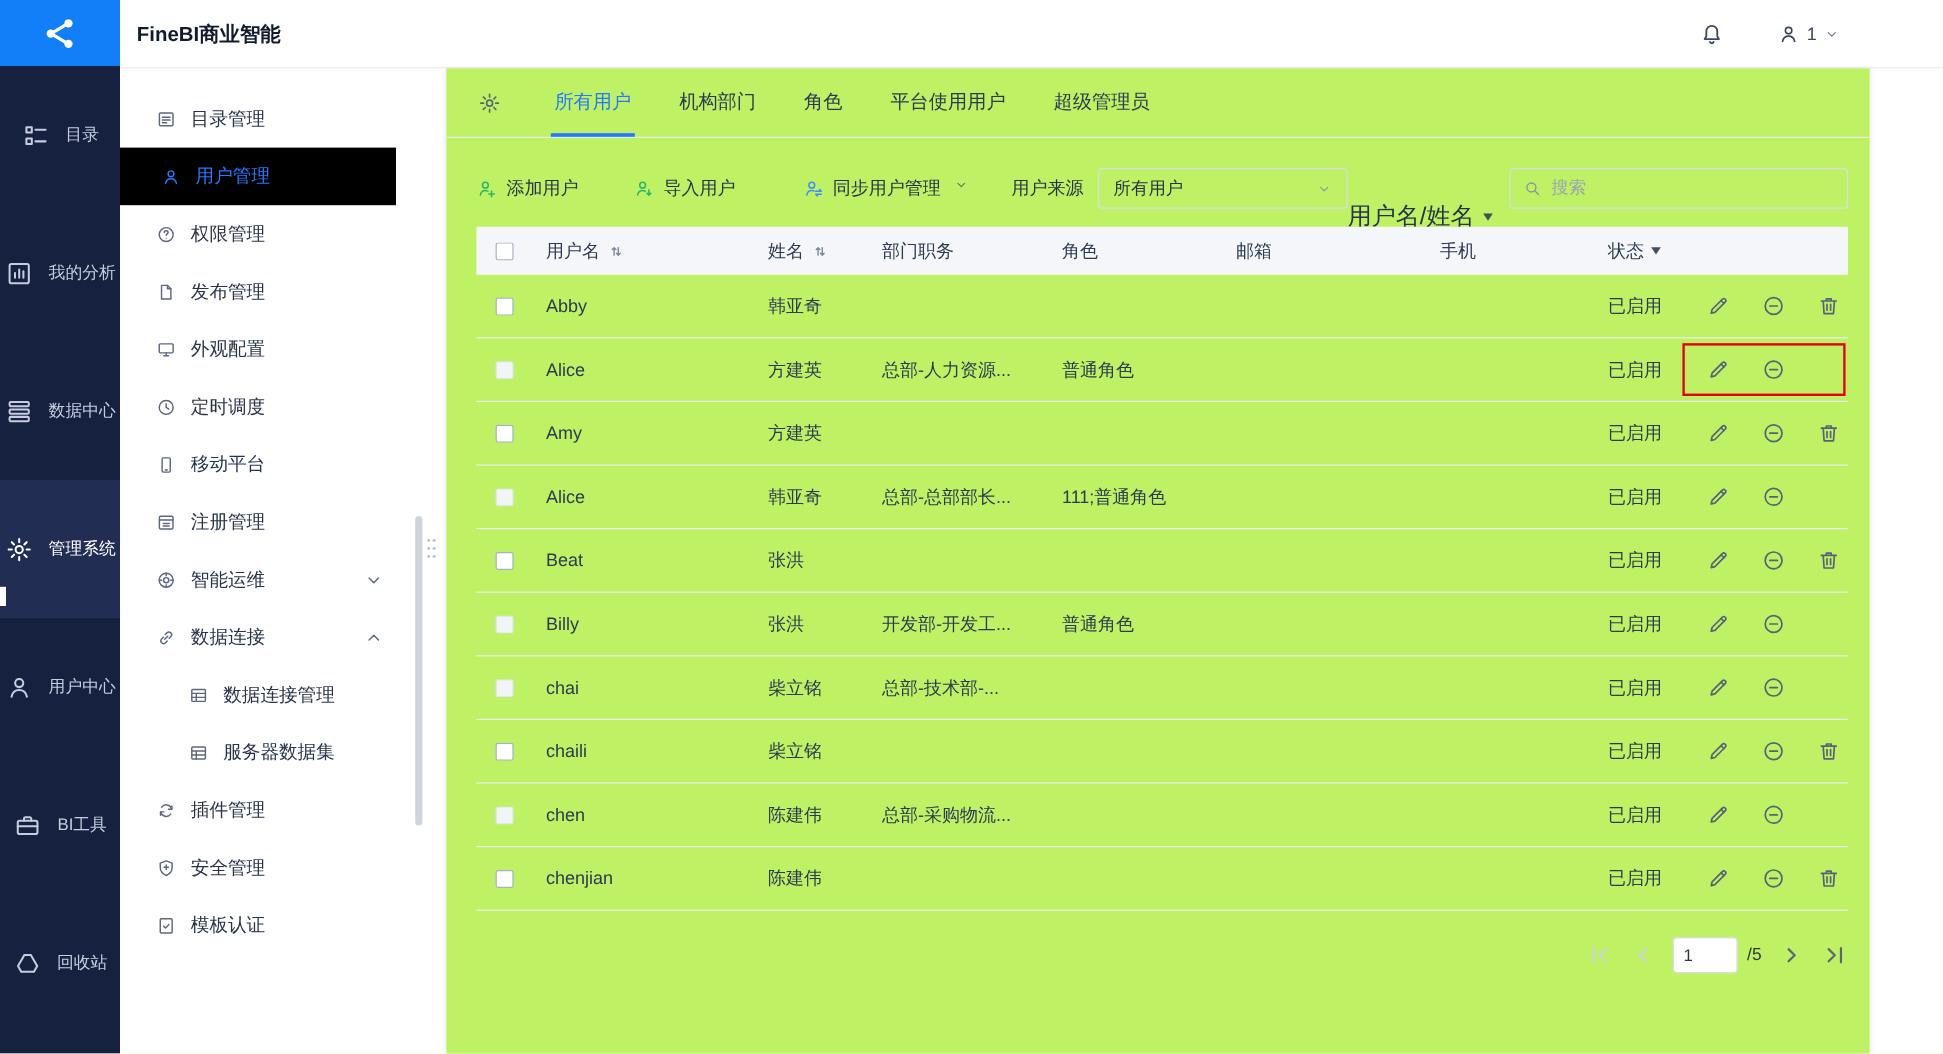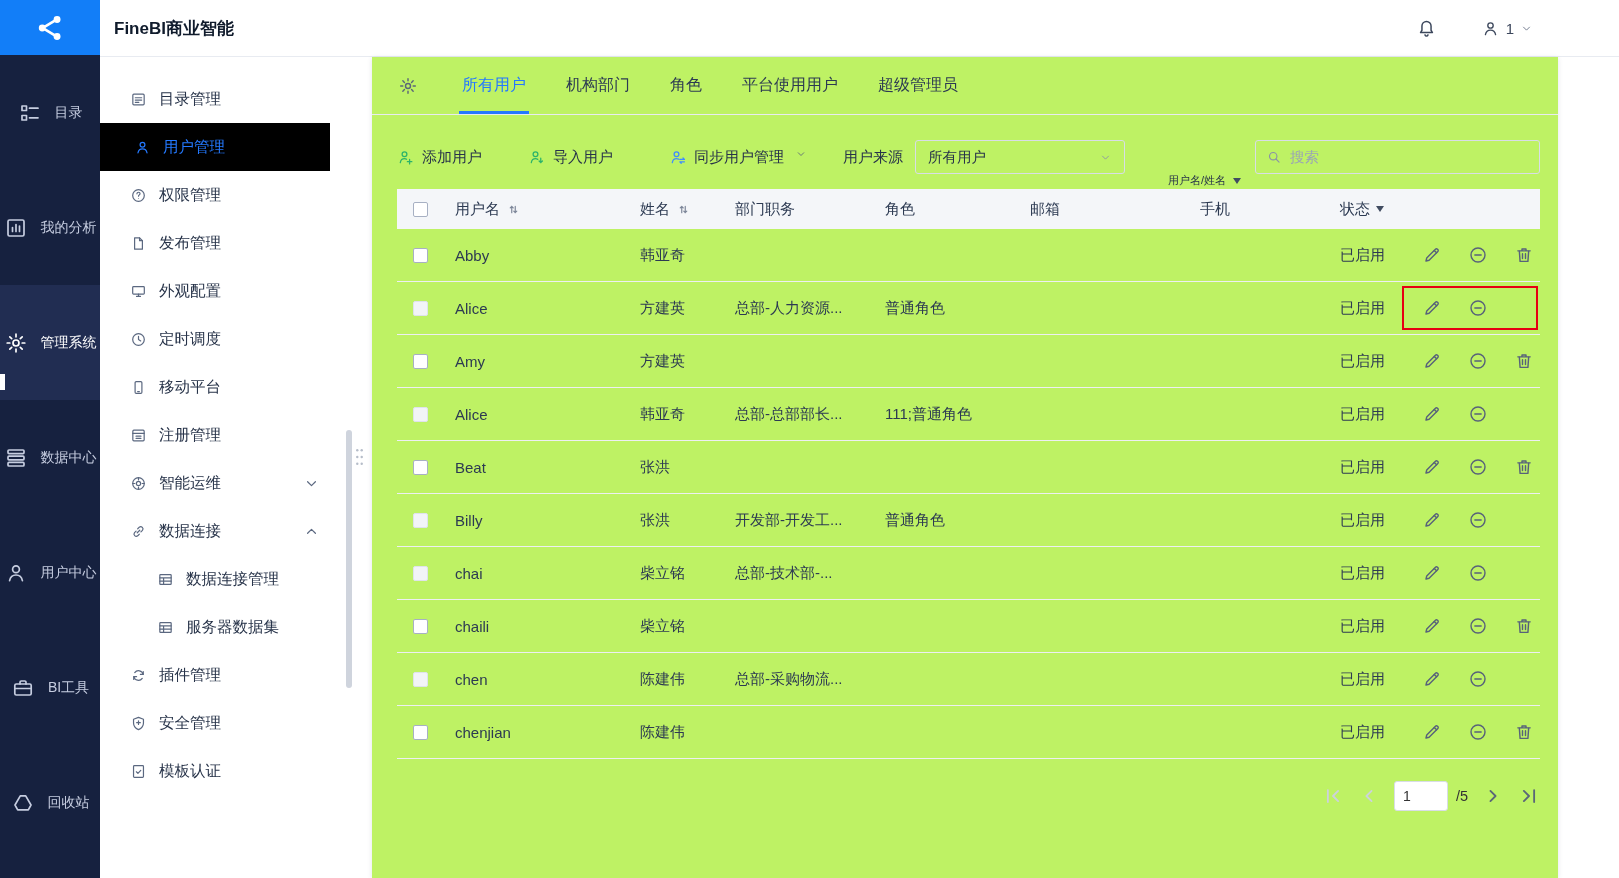--- a/index.html
+++ b/index.html
@@ -69,21 +69,21 @@
   .tool-btn .icon { width:18px; height:18px; }
   .c-green { color:#2cb36b; }
   .c-blue { color:#3f8cff; }
   .tool-import { margin-left:46px; }
   .tool-sync { margin-left:56px; }
   .tool-sync .i-chev { width:12px; height:12px; color:#5a6678; margin-left:4px; }
   .src-label { margin-left:36px; font-size:15px; color:#273349; white-space:nowrap; }
   .select { margin-left:12px; width:210px; height:34px; border:1px solid #d8dde6; border-radius:3px;
     display:flex; align-items:center; padding:0 12px; font-size:14.5px; color:#273349; cursor:pointer; }
   .select .i-chev { margin-left:auto; width:13px; height:13px; color:#8a93a6; }
-  .name-filter { margin-left:auto; display:flex; align-items:center; gap:7px; font-size:11px; color:#273349; cursor:pointer; white-space:nowrap;margin-top:47px; }
+  .name-filter { margin-left:auto; display:flex; align-items:center; gap:7px; font-size:20px; color:#273349; cursor:pointer; white-space:nowrap;margin-top:47px; }
   .tri-down { width:0; height:0; border-left:4.5px solid transparent; border-right:4.5px solid transparent; border-top:6px solid #414c61; }
   .search { margin-left:14px; width:285px; height:34px; border:1px solid #d8dde6; border-radius:3px;
     display:flex; align-items:center; padding:0 10px; gap:8px; }
   .search .icon { width:16px; height:16px; color:#8a93a6; }
   .search input { border:none; outline:none; flex:1; min-width:0; font-size:14.5px; color:#333; background:transparent; }
   .search input::placeholder { color:#9aa4b6; }
 
   
   .table { margin:14px 18px 0 25px; flex-shrink:0; }
   .thead, .trow { display:grid; grid-template-columns:40px 185px 95px 150px 145px 170px 140px 90px 1fr; align-items:center; }
@@ -139,38 +139,38 @@
   </div>
         <div class="rail-item">
     <span class="icon">
             <svg viewBox="0 0 24 24">
               <rect x="4" y="4" width="16" height="16" rx="1.5"></rect>
               <path d="M8.5 15.5v-4M12 15.5v-7M15.5 15.5v-5.5"></path>
             </svg>
           </span>
     <span class="rail-label">我的分析</span>
   </div>
-        <div class="rail-item active">
-    <span class="icon">
-            <svg viewBox="0 0 24 24">
-              <circle cx="12" cy="12" r="3"></circle>
-              <path d="M12 3.2v2.6M12 18.2v2.6M3.2 12h2.6M18.2 12h2.6M5.8 5.8l1.9 1.9M16.3 16.3l1.9 1.9M18.2 5.8l-1.9 1.9M7.7 16.3l-1.9 1.9"></path>
-            </svg>
-          </span>
-    <span class="rail-label">管理系统</span>
-  </div>
         <div class="rail-item">
     <span class="icon">
             <svg viewBox="0 0 24 24">
               <rect x="4" y="4" width="16" height="3.6" rx="1"></rect>
               <rect x="4" y="10.2" width="16" height="3.6" rx="1"></rect>
               <rect x="4" y="16.4" width="16" height="3.6" rx="1"></rect>
             </svg>
           </span>
     <span class="rail-label">数据中心</span>
+  </div>
+        <div class="rail-item active">
+    <span class="icon">
+            <svg viewBox="0 0 24 24">
+              <circle cx="12" cy="12" r="3"></circle>
+              <path d="M12 3.2v2.6M12 18.2v2.6M3.2 12h2.6M18.2 12h2.6M5.8 5.8l1.9 1.9M16.3 16.3l1.9 1.9M18.2 5.8l-1.9 1.9M7.7 16.3l-1.9 1.9"></path>
+            </svg>
+          </span>
+    <span class="rail-label">管理系统</span>
   </div>
         <div class="rail-item">
     <span class="icon">
             <svg viewBox="0 0 24 24">
               <circle cx="12" cy="8.2" r="3.4"></circle>
               <path d="M5.6 19.6c.7-3.5 3.2-5.6 6.4-5.6s5.7 2.1 6.4 5.6"></path>
             </svg>
           </span>
     <span class="rail-label">用户中心</span>
   </div>

